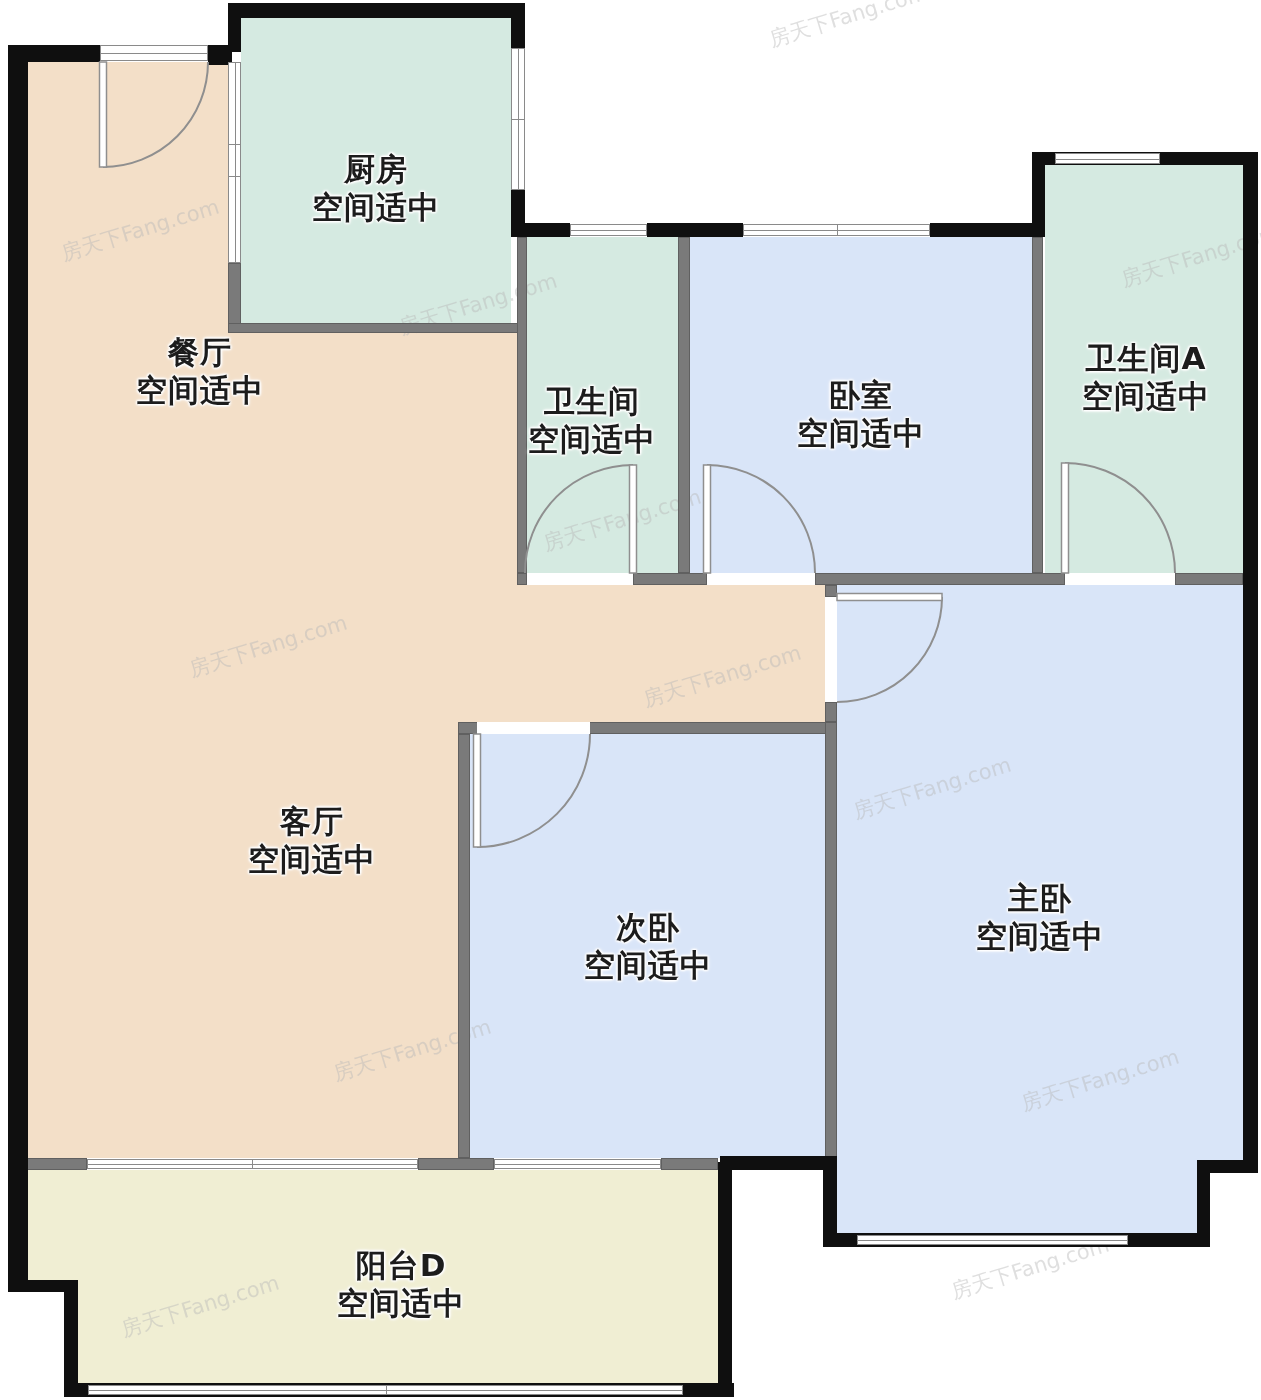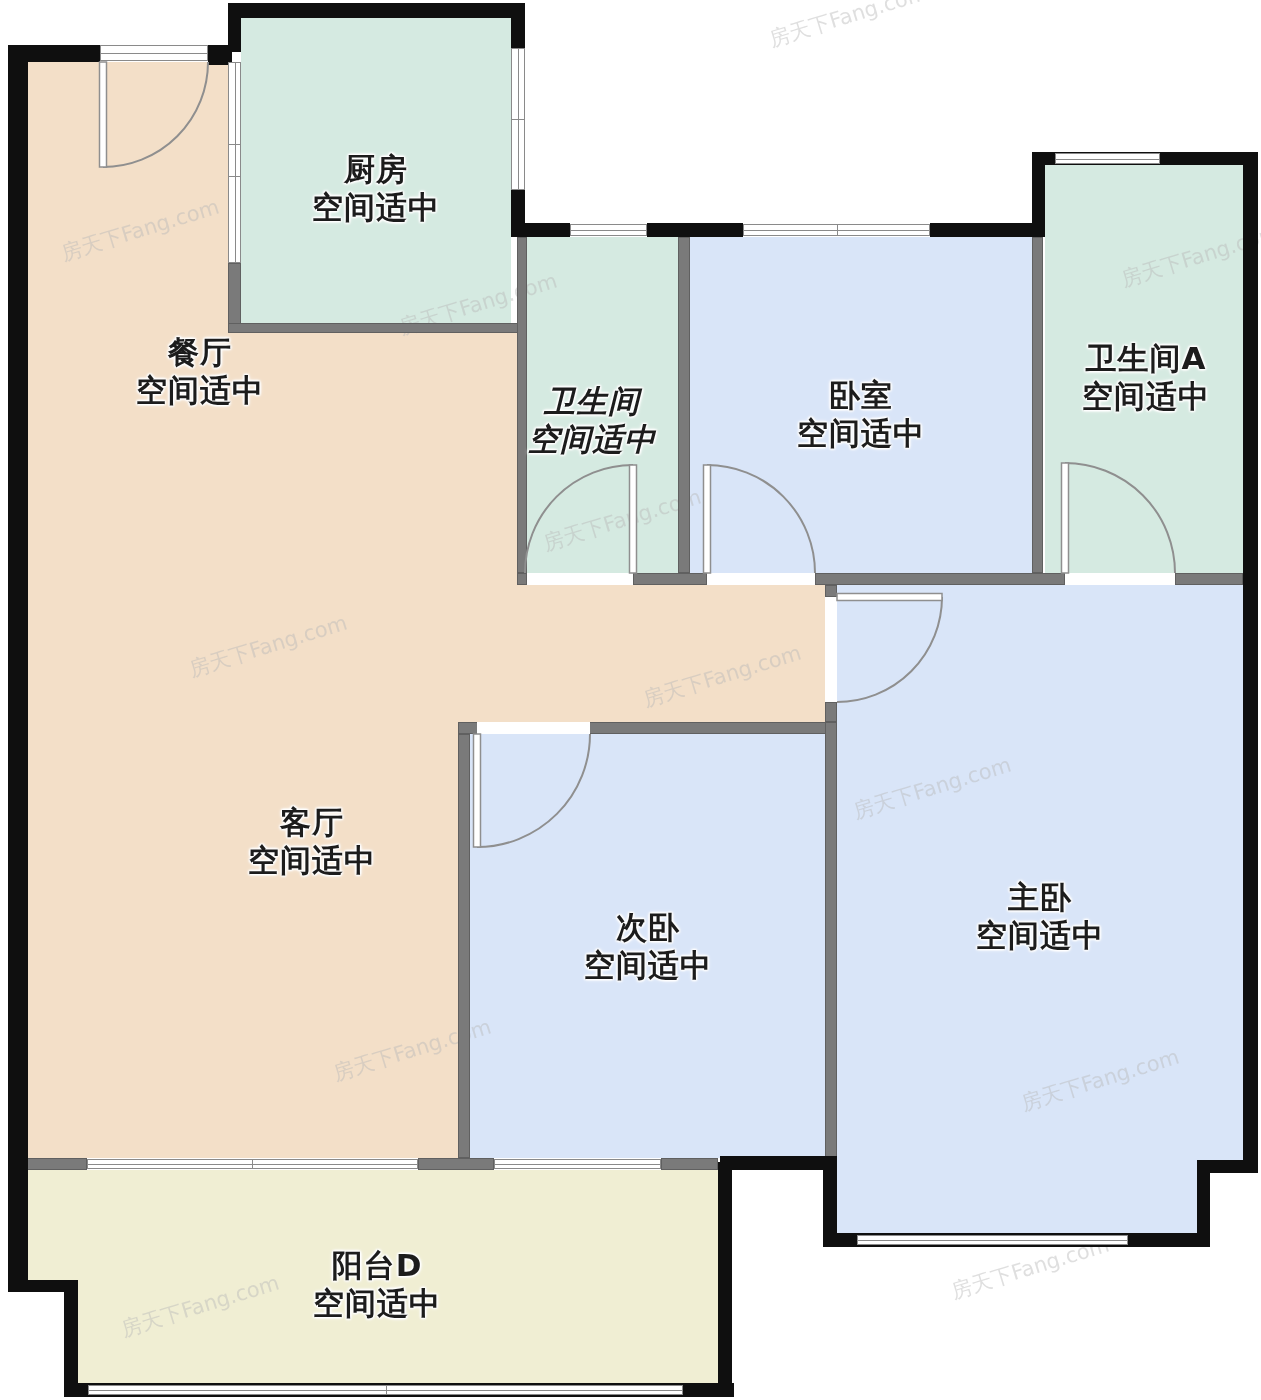--- a/index.html
+++ b/index.html
@@ -144,41 +144,41 @@
       <rect x="473.5" y="734" width="7" height="113" fill="#ffffff" stroke="#8f8f8f" stroke-width="1.5"></rect>
     </svg>
     <div class="room-label" style="left: 376px; top: 188px;">
       <div>厨房</div>
       <div>空间适中</div>
     </div>
     <div class="room-label" style="left: 200px; top: 371px;">
       <div>餐厅</div>
       <div>空间适中</div>
     </div>
-    <div class="room-label" style="left: 592px; top: 420px; font-style: italic;">
+    <div class="room-label" style="left: 592px; top: 420px;">
       <div>卫生间</div>
       <div>空间适中</div>
     </div>
     <div class="room-label" style="left: 861px; top: 414px;">
       <div>卧室</div>
       <div>空间适中</div>
     </div>
     <div class="room-label" style="left: 1146px; top: 377px;">
       <div>卫生间A</div>
       <div>空间适中</div>
     </div>
-    <div class="room-label" style="left: 312px; top: 841px;">
+    <div class="room-label" style="left: 312px; top: 841px; font-family: Liberation Serif, serif;">
       <div>客厅</div>
       <div>空间适中</div>
     </div>
     <div class="room-label" style="left: 648px; top: 946px;">
       <div>次卧</div>
       <div>空间适中</div>
     </div>
-    <div class="room-label" style="left: 1040px; top: 917px; font-family: Liberation Serif, serif;">
+    <div class="room-label" style="left: 1040px; top: 917px;">
       <div>主卧</div>
       <div>空间适中</div>
     </div>
-    <div class="room-label" style="left: 377px; top: 1284px;">
+    <div class="room-label" style="left: 401px; top: 1284px;">
       <div>阳台D</div>
       <div>空间适中</div>
     </div>
   </div>
 
 </body></html>

